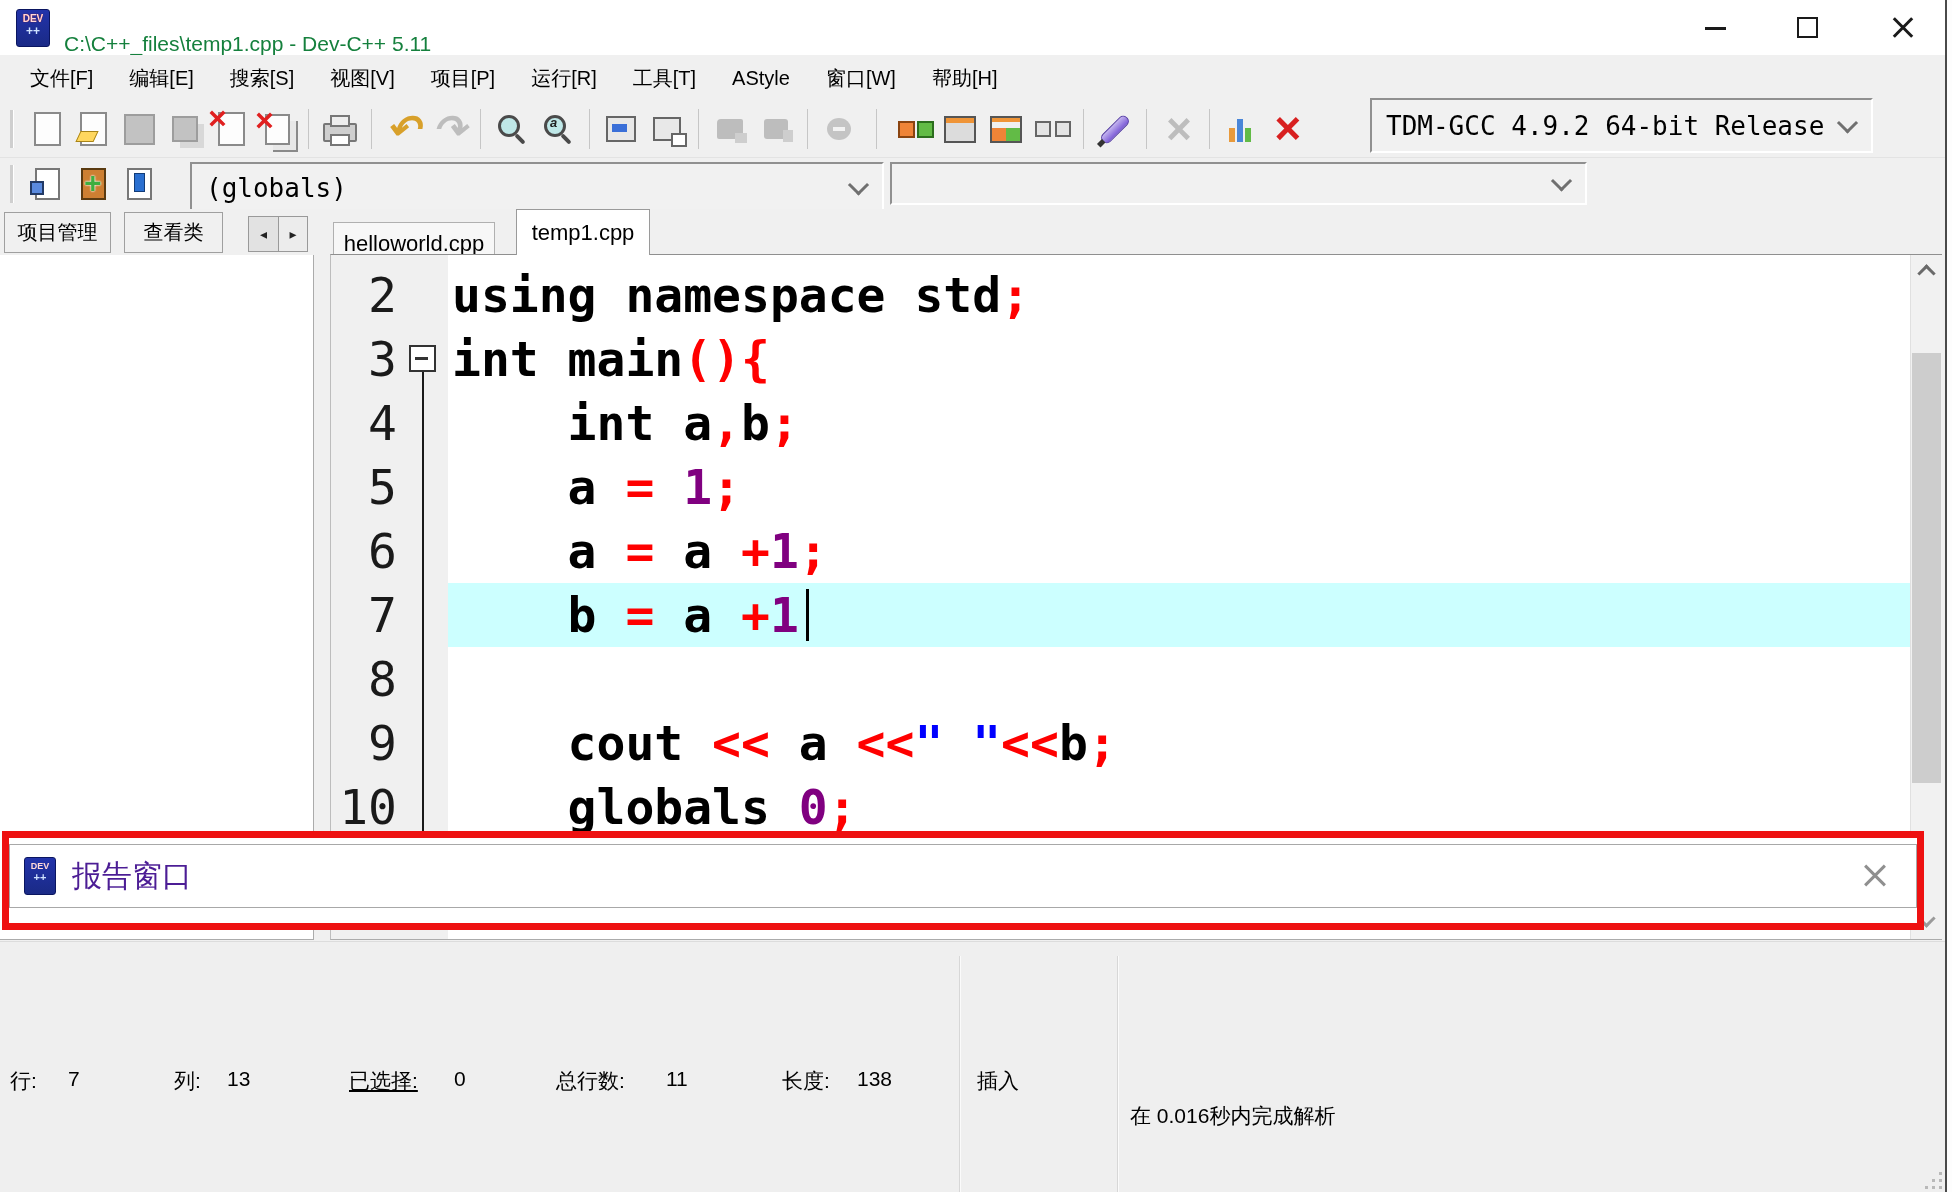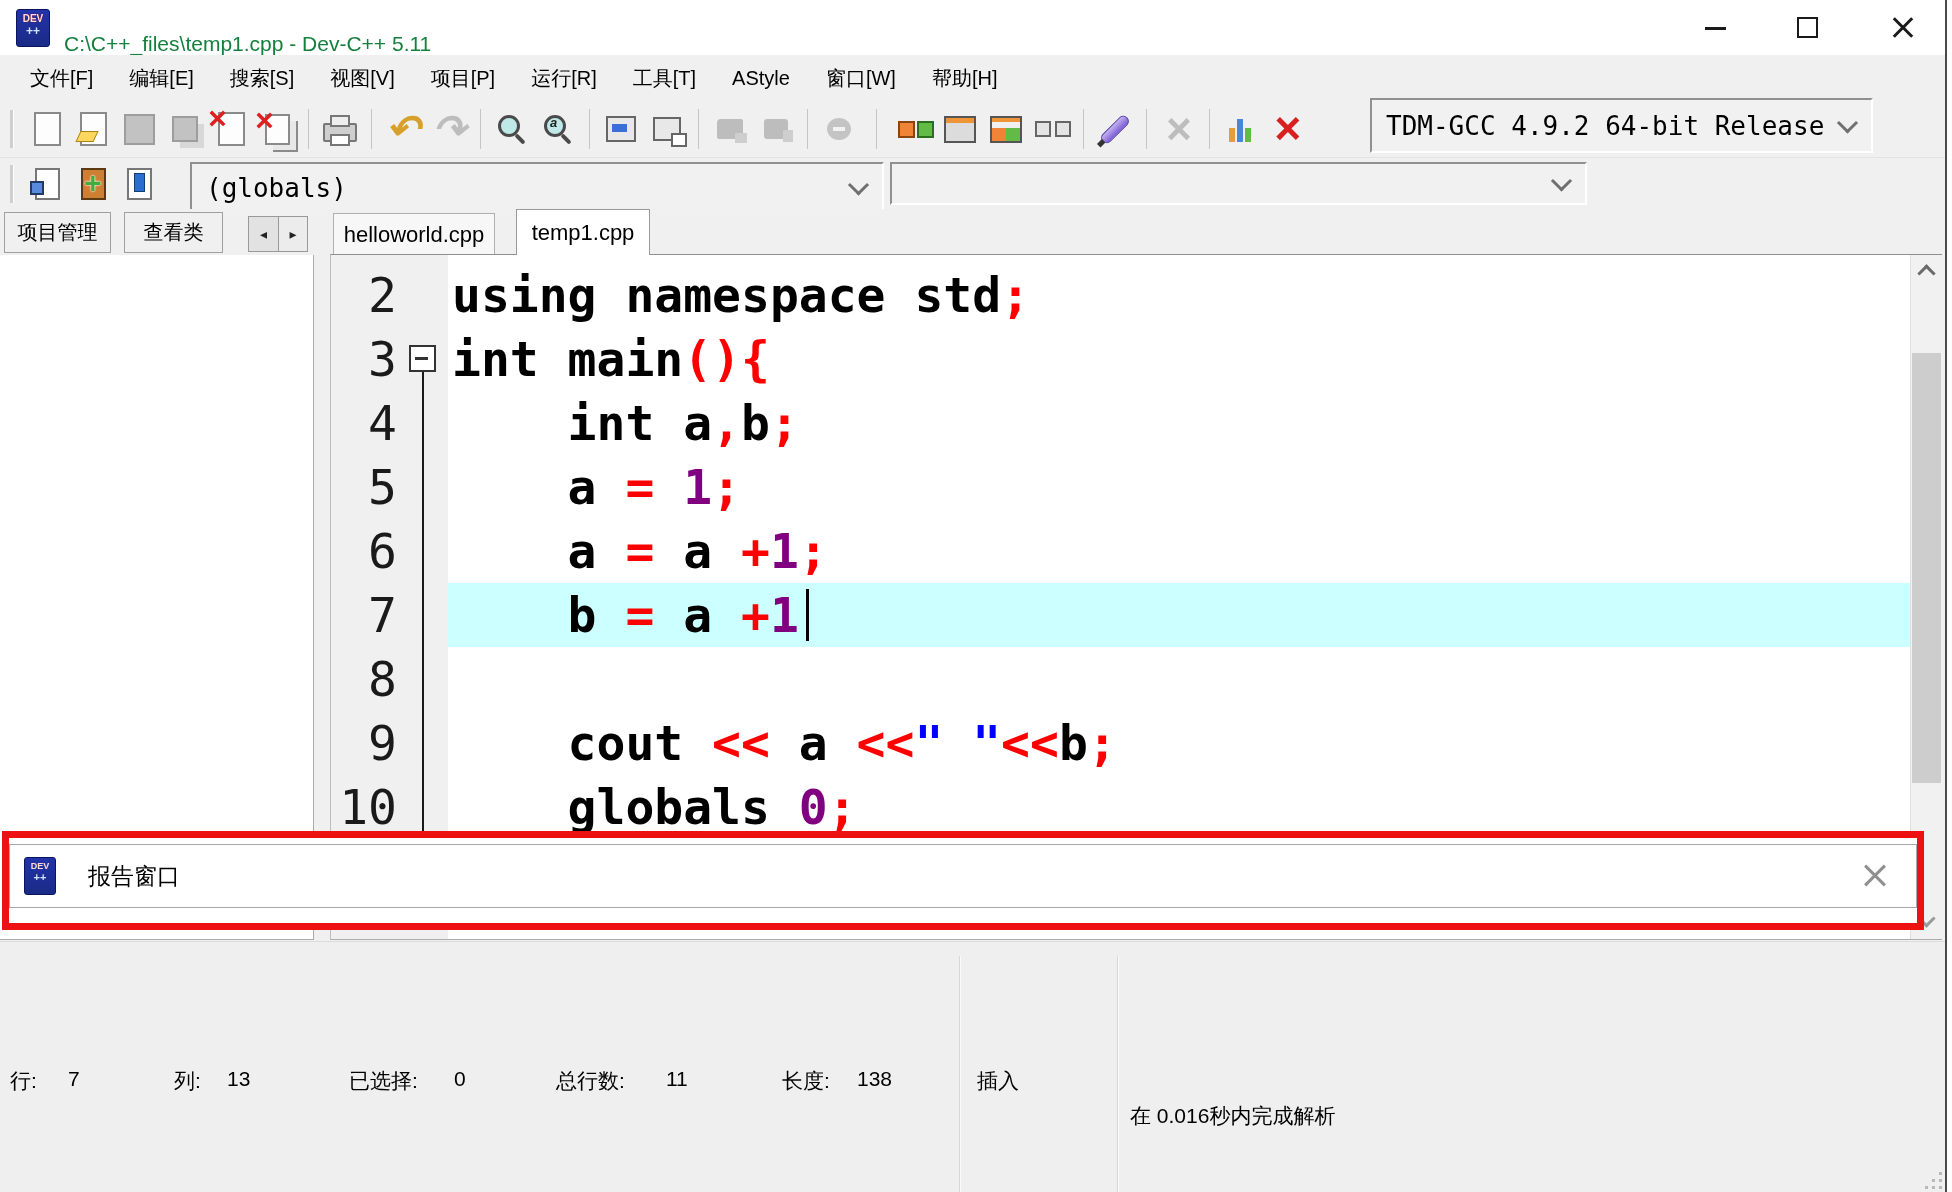--- a/index.html
+++ b/index.html
@@ -87,21 +87,21 @@
   .combo-member{left:890px;top:162px;width:697px;height:43px;}
   
   .tabrow{position:absolute;left:0;top:209px;width:100%;height:46px;background:#f0f0f0;}
   .left-tab{position:absolute;top:3px;height:41px;box-sizing:border-box;background:#f0f0f0;border:1px solid #9f9f9f;
             display:flex;align-items:center;justify-content:center;font-size:20px;}
   .lt-0{left:4px;width:107px;} .lt-1{left:124px;width:99px;}
   .tab-arrow{position:absolute;top:7px;width:30px;height:36px;box-sizing:border-box;background:#ececec;border:1px solid #999;
              display:flex;align-items:center;justify-content:center;font-size:14px;color:#222;}
   .ta-l{left:248px;border-right:none;background:#e2e2e2;} .ta-r{left:278px;}
   .ed-tab{position:absolute;box-sizing:border-box;display:flex;align-items:center;justify-content:center;font-size:22px;}
-  .ed-tab.inactive{left:333px;top:4px;width:162px;height:42px;background:#f7f7f7;border:1px solid #b0b0b0;border-bottom:none;}
+  .ed-tab.inactive{left:333px;top:13px;width:162px;height:42px;background:#f7f7f7;border:1px solid #b0b0b0;border-bottom:none;}
   .ed-tab.active{left:516px;top:0px;width:134px;height:46px;background:#ffffff;border:1px solid #9a9a9a;border-bottom:none;z-index:2;}
   
   .left-panel{position:absolute;left:0;top:255px;width:314px;height:685px;background:#ffffff;border-right:1px solid #ababab;border-bottom:1px solid #ababab;box-sizing:border-box;}
   .editor{position:absolute;left:330px;top:254px;width:1612px;height:686px;background:#ffffff;border-top:1px solid #8f8f8f;border-left:1px solid #bdbdbd;border-bottom:1px solid #ababab;box-sizing:border-box;}
   .gutter{position:absolute;left:0;top:0;width:117px;height:100%;background:#f0f0f0;}
   .gnum{position:absolute;width:66px;text-align:right;font-family:"DejaVu Sans Mono",monospace;font-size:48px;line-height:64px;color:#1a1a1a;}
   .fold-box{position:absolute;left:78px;width:27px;height:27px;background:#fff;border:2px solid #333;box-sizing:border-box;}
   .fold-box::after{content:"";position:absolute;left:4px;top:10px;width:13px;height:3px;background:#333;}
   .fold-line{position:absolute;left:91px;width:2px;background:#1a1a1a;}
   .code-area{position:absolute;left:117px;top:0;right:32px;bottom:0;}
@@ -116,21 +116,21 @@
   .vs-up::after{content:"";width:10px;height:10px;border-left:3px solid #6a6a6a;border-top:3px solid #6a6a6a;transform:rotate(45deg);margin-top:6px;}
   .vs-down{position:absolute;left:0;bottom:4px;width:100%;height:28px;display:flex;align-items:center;justify-content:center;}
   .vs-down::after{content:"";width:10px;height:10px;border-right:3px solid #9a9a9a;border-bottom:3px solid #9a9a9a;transform:rotate(45deg);margin-bottom:6px;}
   .vs-thumb{position:absolute;left:1px;right:1px;top:98px;height:430px;background:#cdcdcd;}
   
   .report-annot{position:absolute;left:2px;top:831px;width:1922px;height:99px;box-sizing:border-box;border:7px solid #ee1111;background:#ffffff;z-index:30;}
   .report-header{position:absolute;left:0;top:6px;right:0;height:64px;border:1px solid #a8a8a8;box-sizing:border-box;background:#fff;display:flex;align-items:center;}
   .report-dev{width:30px;height:36px;margin-left:14px;background:linear-gradient(#2233aa,#1a2a86);border:1px solid #0a1560;border-radius:3px;color:#fff;text-align:center;font-size:9px;font-weight:bold;line-height:11px;}
   .report-dev::before{content:"DEV";display:block;margin-top:3px;color:#ffd9d9;}
   .report-dev::after{content:"++";display:block;color:#cfe2ff;font-size:11px;}
-  .report-title{margin-left:32px;font-size:23px;color:#000000;}
+  .report-title{margin-left:16px;font-size:30px;color:#4c1d95;}
   .report-close{position:absolute;right:24px;top:14px;width:34px;height:34px;}
   .report-close::before,.report-close::after{content:"";position:absolute;left:3px;top:15px;width:28px;height:3px;background:#8f8f8f;}
   .report-close::before{transform:rotate(45deg);} .report-close::after{transform:rotate(-45deg);}
   
   .statusbar{position:absolute;left:0;top:941px;width:100%;height:251px;background:#efefef;border-top:1px solid #dcdcdc;}
   .sb-sep{position:absolute;top:14px;bottom:0;width:1px;background:#d7d7d7;border-right:1px solid #fbfbfb;}
   .sb-text{position:absolute;top:125px;font-size:21px;color:#000;white-space:nowrap;}
   .resize-grip{position:absolute;right:10px;bottom:4px;width:18px;height:18px;}
   .resize-grip::before{content:"";position:absolute;right:0;bottom:0;width:3px;height:3px;background:#b9b9b9;
       box-shadow:-7px 0 0 #b9b9b9,-14px 0 0 #b9b9b9,0 -7px 0 #b9b9b9,-7px -7px 0 #b9b9b9,0 -14px 0 #b9b9b9;}
@@ -326,21 +326,21 @@
   </div>
 
   <div class="statusbar" id="statusbar">
     <div class="sb-sep" style="left:959px"></div>
     <div class="sb-sep" style="left:1117px"></div>
     <div class="resize-grip"></div>
   <div class="sb-text" style="left: 10px;">行:</div>
       <div class="sb-text" style="left: 68px;">7</div>
       <div class="sb-text" style="left: 174px;">列:</div>
       <div class="sb-text" style="left: 227px;">13</div>
-      <div class="sb-text" style="left: 349px;">已选择:</div>
+      <div class="sb-text" style="left: 349px; text-decoration: underline;">已选择:</div>
       <div class="sb-text" style="left: 454px;">0</div>
       <div class="sb-text" style="left: 556px;">总行数:</div>
       <div class="sb-text" style="left: 666px;">11</div>
       <div class="sb-text" style="left: 782px;">长度:</div>
       <div class="sb-text" style="left: 857px;">138</div>
       <div class="sb-text" style="left: 977px;">插入</div>
       <div class="sb-text" style="left: 1130px; margin-top: 35px;">在 0.016秒内完成解析</div>
     </div>
 
   <div class="win-right-fill"></div>

